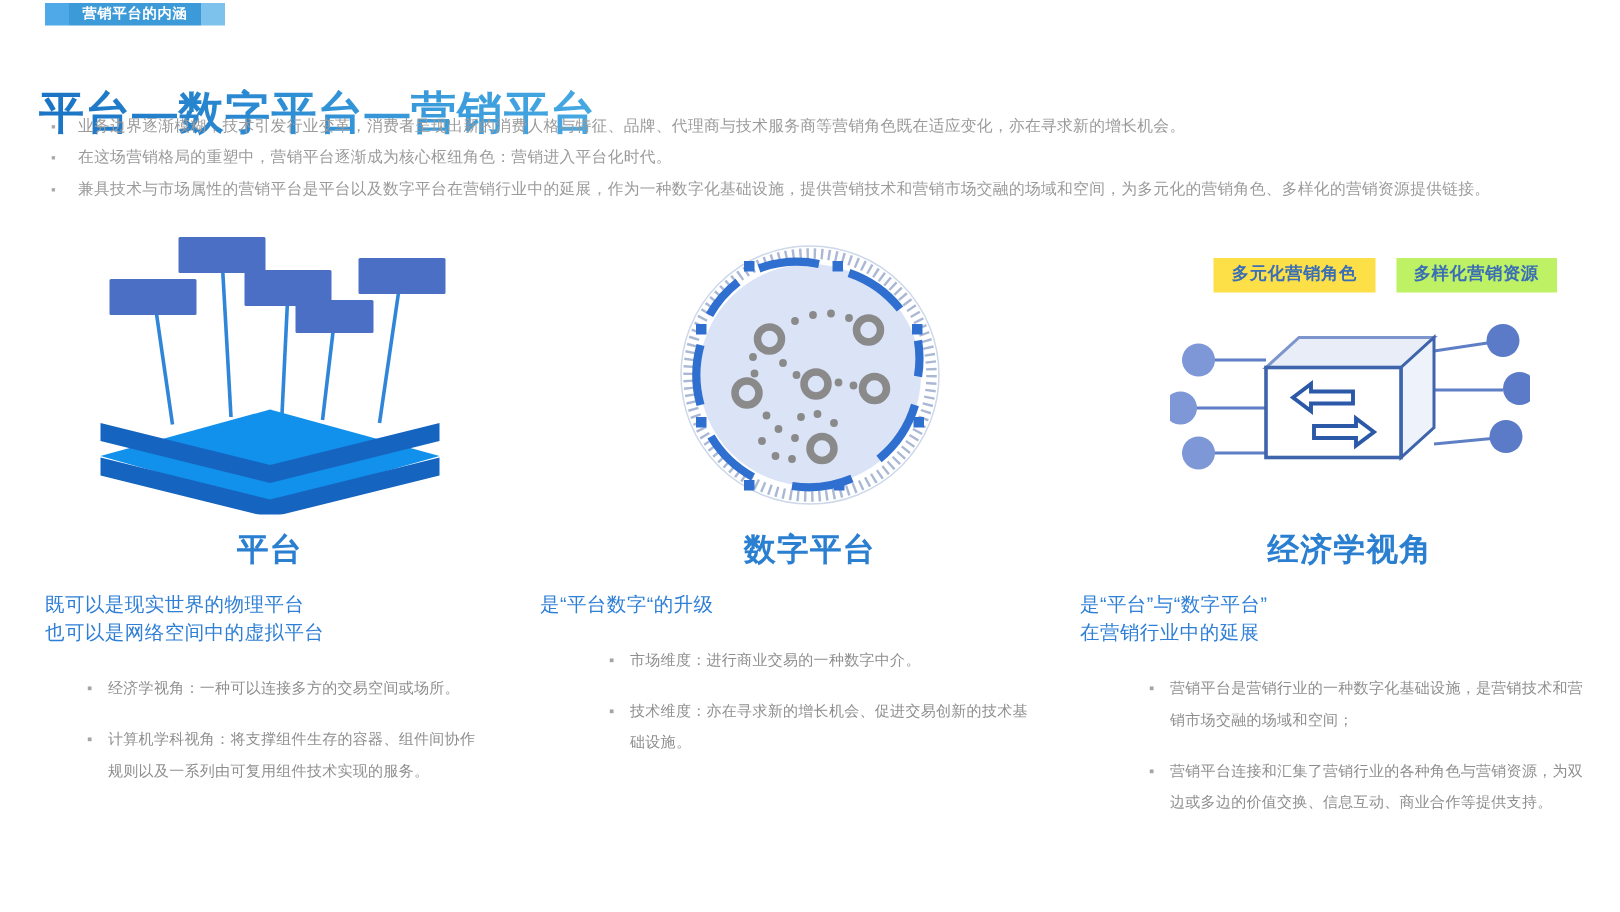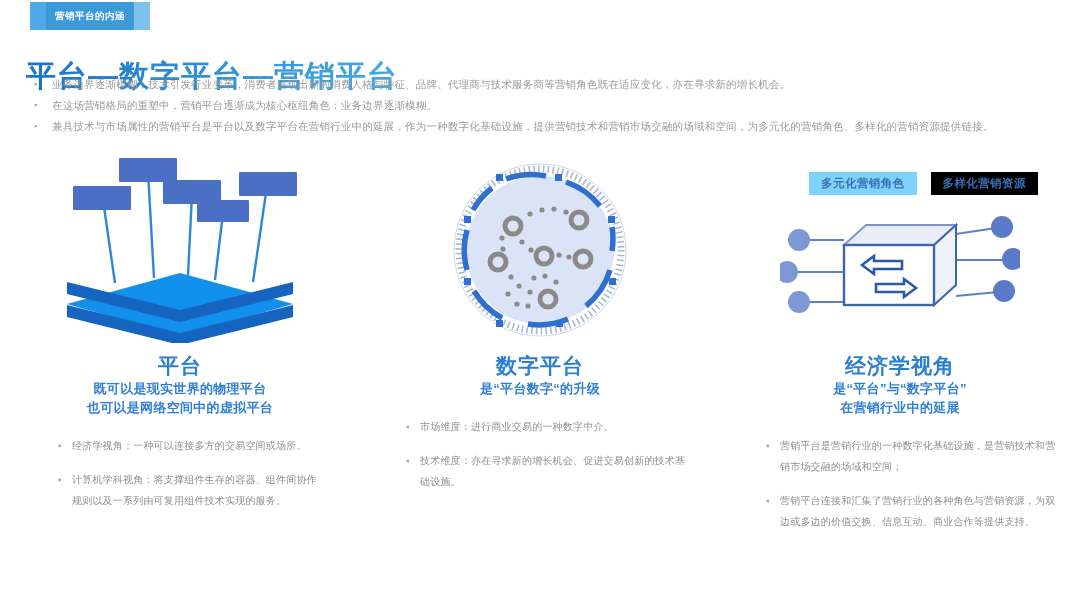--- a/index.html
+++ b/index.html
@@ -15,21 +15,21 @@
     font-family: "Liberation Sans", "DejaVu Sans", sans-serif;
     color: #333;
     position: relative;
   }
 
   
   .kicker-wrap {
     position: absolute;
     left: 30px;
     top: 2px;
-    height: 28px;
+    height: 15px;
     display: flex;
     align-items: stretch;
   }
   .kicker-cap-left {
     width: 16px;
     background: #4fa9e8;
   }
   .kicker-main {
     background: #3d9ad8;
     color: #ffffff;
@@ -112,25 +112,26 @@
   }
   .col-heading {
     text-align: center;
     font-size: 21px;
     font-weight: bold;
     color: #2b7fd0;
     letter-spacing: 1px;
     margin-top: 4px;
   }
   .col-sub {
-    text-align: center;
+    text-align: left;
     font-size: 13px;
-    font-weight: bold;
+    font-weight: normal;
     color: #2f7fd6;
     line-height: 1.45;
+    margin-top: 14px;
     letter-spacing: .3px;
   }
   .col-bullets {
     margin-top: 17px;
   }
   .bullet {
     display: flex;
     align-items: flex-start;
     margin-bottom: 13px;
   }
@@ -167,22 +168,22 @@
   }
   .art-badge {
     font-size: 11.5px;
     font-weight: bold;
     color: #3b6fb5;
     padding: 5px 12px;
     letter-spacing: .4px;
     line-height: 1.1;
     white-space: nowrap;
   }
-  .art-badge.b1 { background: #7dd3fc; margin-left: 47px; }
-  .art-badge.b2 { background: #000000; }
+  .art-badge.b1 { background: #fde047; margin-left: 47px; }
+  .art-badge.b2 { background: #bef264; }
 
   svg { display: block; }
   .art-center {
     position: absolute;
     left: 50%;
     transform: translateX(-50%);
   }
 </style>
 </head>
 <body>
@@ -195,21 +196,21 @@
 
 <h1 class="page-title">平台—数字平台—营销平台</h1>
 
 <div class="intro">
   <div class="intro-item">
     <span class="intro-dot">▪</span>
     <span class="intro-text">业务边界逐渐模糊，技术引发行业变革，消费者呈现出新的消费人格与特征、品牌、代理商与技术服务商等营销角色既在适应变化，亦在寻求新的增长机会。</span>
   </div>
   <div class="intro-item">
     <span class="intro-dot">▪</span>
-    <span class="intro-text">在这场营销格局的重塑中，营销平台逐渐成为核心枢纽角色：业务边界逐渐模糊。</span>
+    <span class="intro-text">在这场营销格局的重塑中，营销平台逐渐成为核心枢纽角色：营销进入平台化时代。</span>
   </div>
   <div class="intro-item">
     <span class="intro-dot">▪</span>
     <span class="intro-text">兼具技术与市场属性的营销平台是平台以及数字平台在营销行业中的延展，作为一种数字化基础设施，提供营销技术和营销市场交融的场域和空间，为多元化的营销角色、多样化的营销资源提供链接。</span>
   </div>
 </div>
 
 <div class="columns">
 
   <div class="col col-1">

